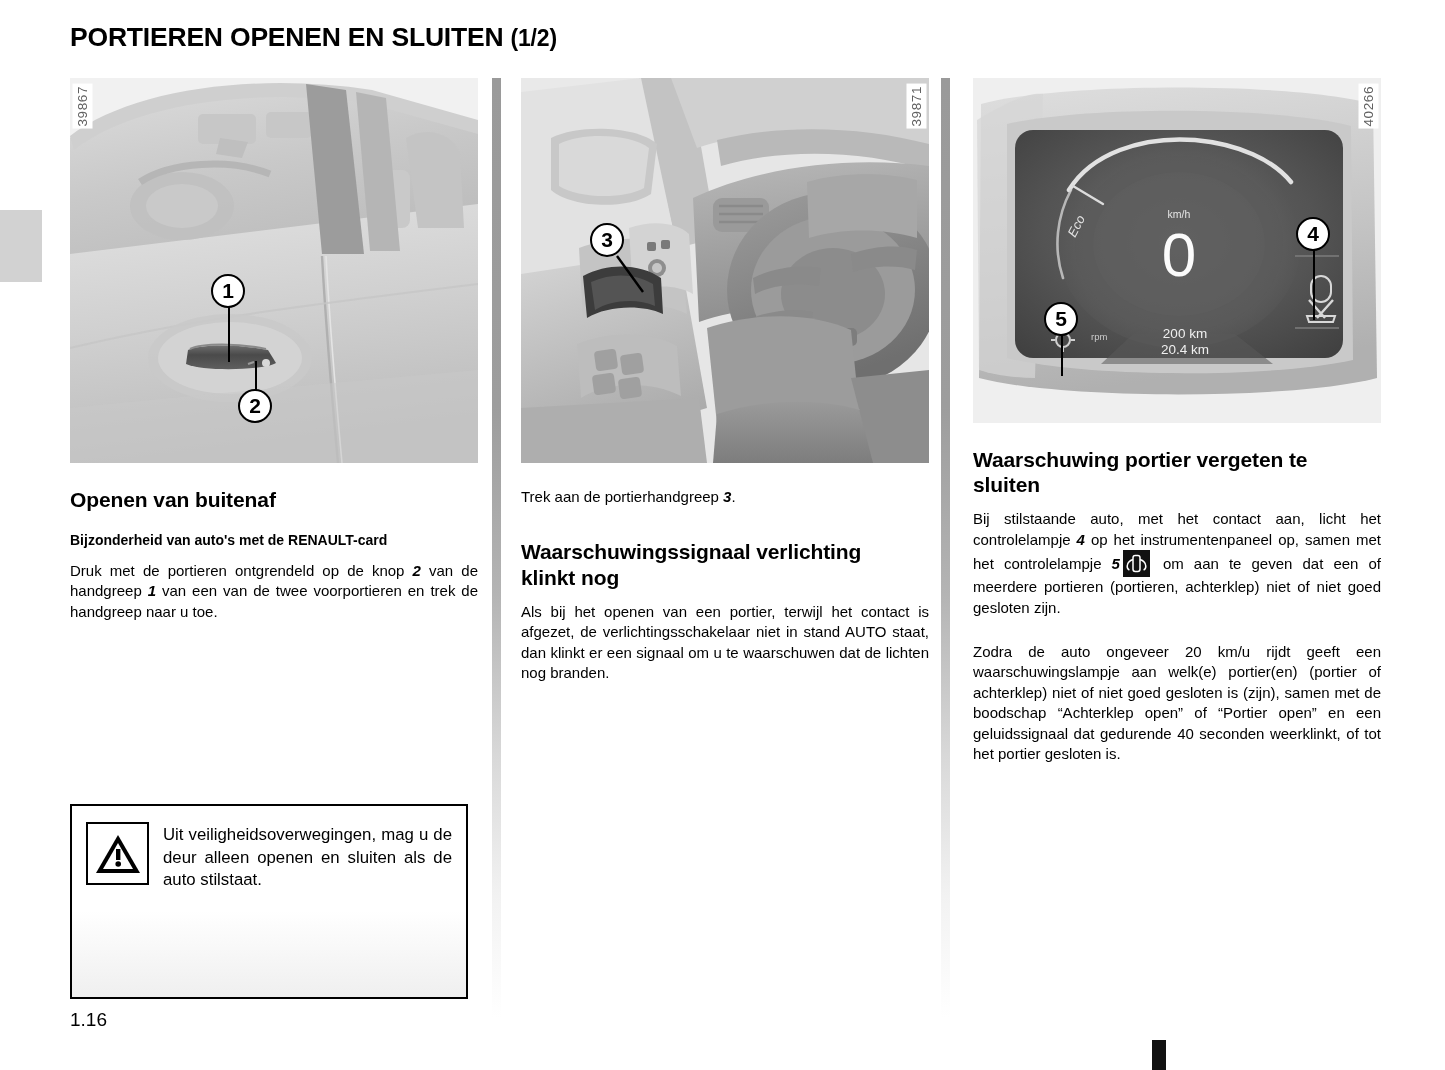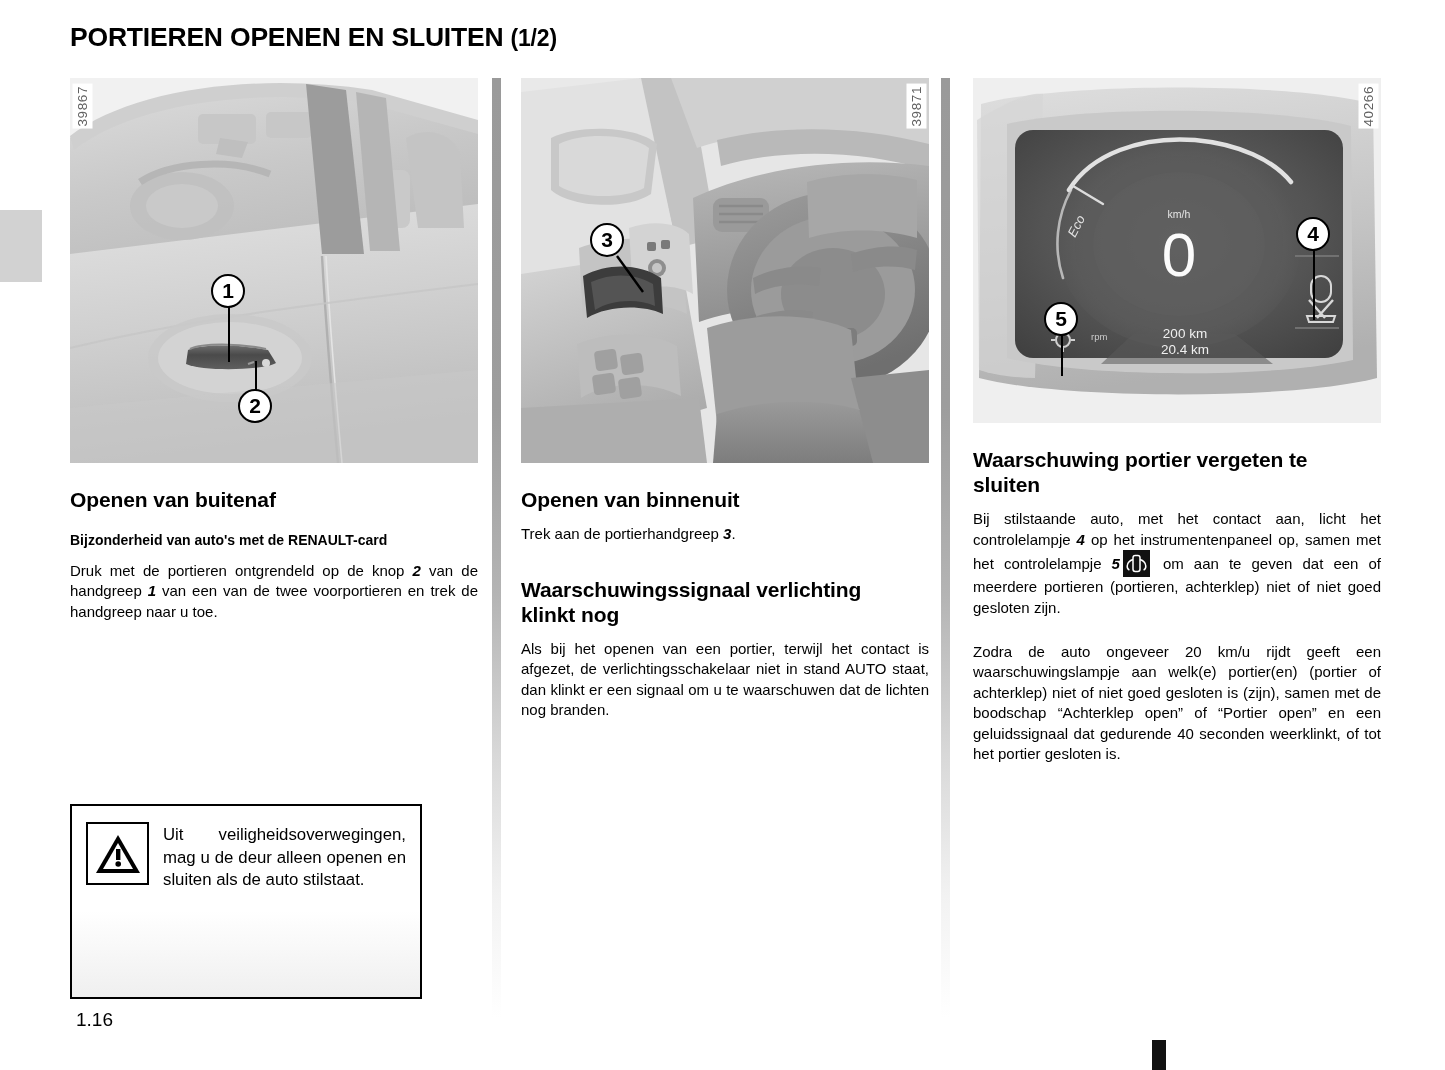--- a/index.html
+++ b/index.html
@@ -152,21 +152,21 @@
     margin: 0 3px;
     position: relative;
   }
   .inline-icon svg { display: block; }
 
   
   .warn-box {
     position: absolute;
     left: 70px;
     top: 804px;
-    width: 352px;
+    width: 398px;
     height: 195px;
     border: 2.4px solid #000000;
     box-sizing: border-box;
     background: linear-gradient(to bottom, #ffffff 0%, #ffffff 55%, #efefef 100%);
   }
   .warn-inner {
     display: flex;
     padding: 16px 14px 0 14px;
   }
   .warn-symbol {
@@ -189,21 +189,20 @@
     padding-top: 2px;
   }
 
   
   .page-number {
     position: absolute;
     left: 70px;
     top: 1009px;
     font-size: 19px;
     color: #000;
-    margin-left: 6px;
   }
   .bleed-mark {
     position: absolute;
     left: 1152px;
     top: 1040px;
     width: 14px;
     height: 30px;
     background: #111111;
   }
 </style>
@@ -392,21 +391,20 @@
       <div class="fig-ref right">39871</div>
 
       <svg style="position:absolute; left:0; top:0; pointer-events:none; z-index:3;" width="408" height="385">
         <line x1="96" y1="178" x2="122" y2="214" stroke="#000" stroke-width="2.4"></line>
       </svg>
       <div class="callout" style="left:69px; top:145px;">3</div>
     </div>
 
     <div class="spacer-lg"></div>
 
-    <h2 class="sec">Openen van binnenuit</h2>
 
     <p class="body"><span>Trek aan de portierhandgreep </span><b class="ref">3</b><span>.</span></p>
 
     <div class="spacer-md"></div>
 
     <h2 class="sec">Waarschuwingssignaal verlichting klinkt nog</h2>
 
     <p class="body last">Als bij het openen van een portier, terwijl het contact is afgezet, de verlichtingsschakelaar niet in stand AUTO staat, dan klinkt er een signaal om u te waarschuwen dat de lichten nog branden.</p>
   </div>
 

